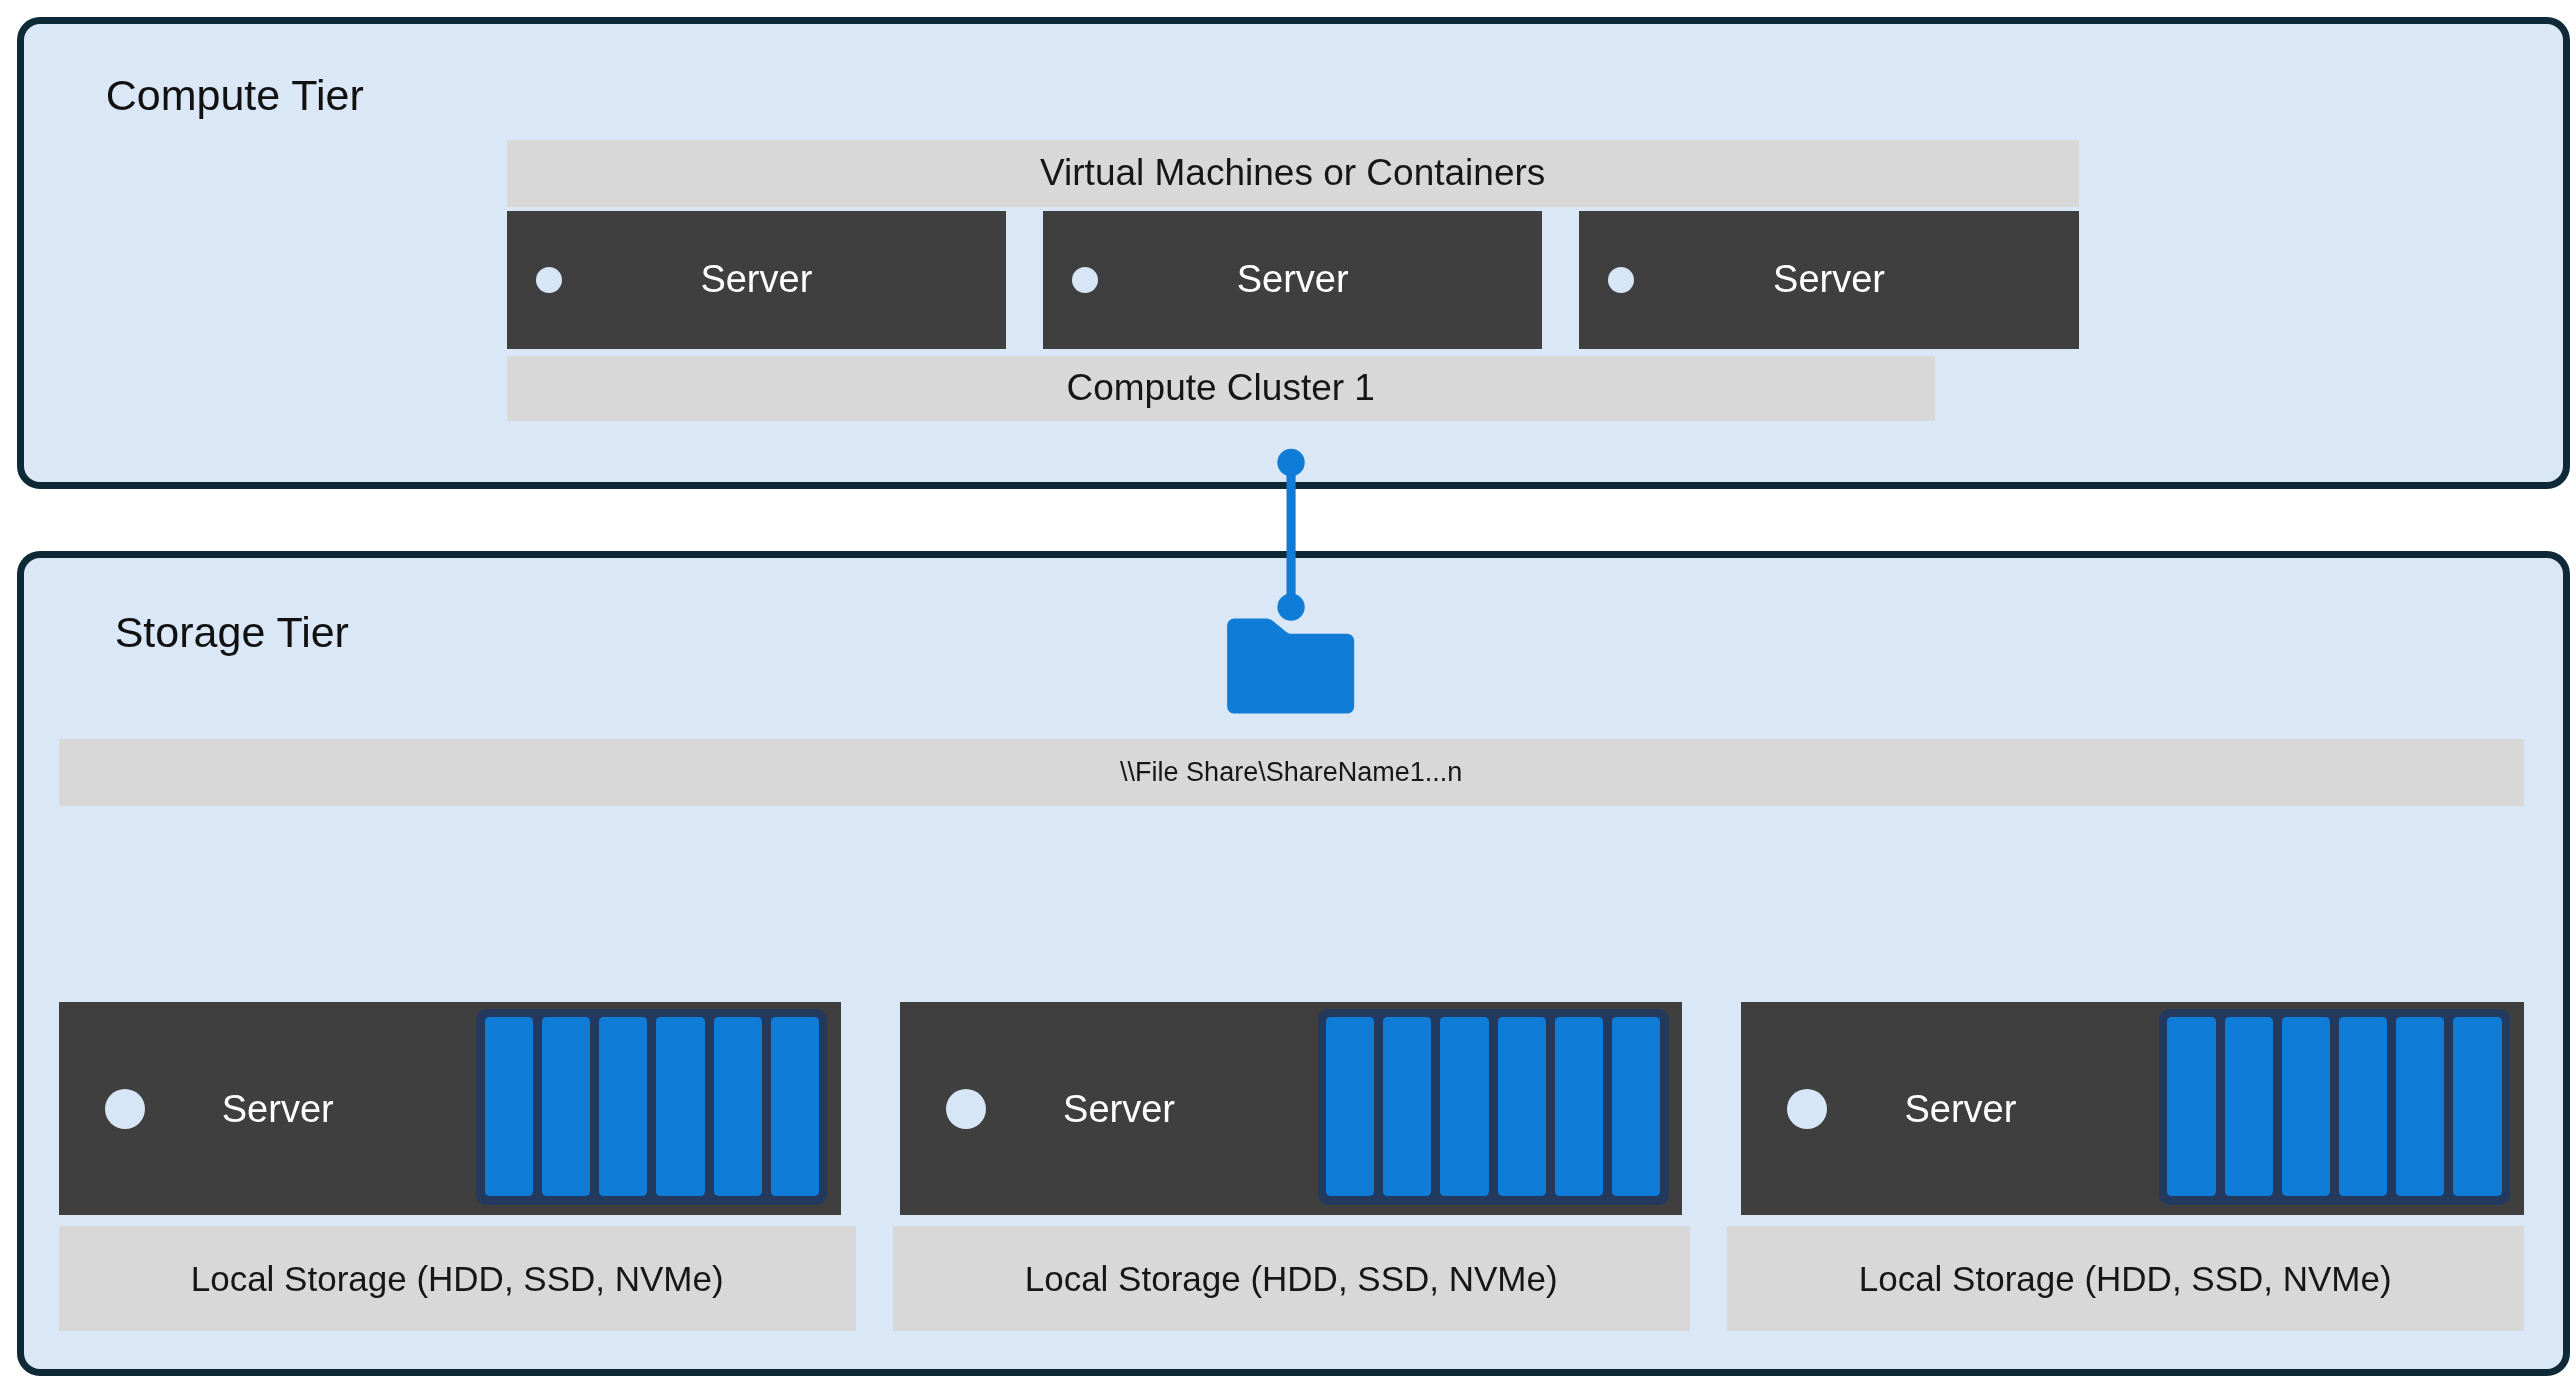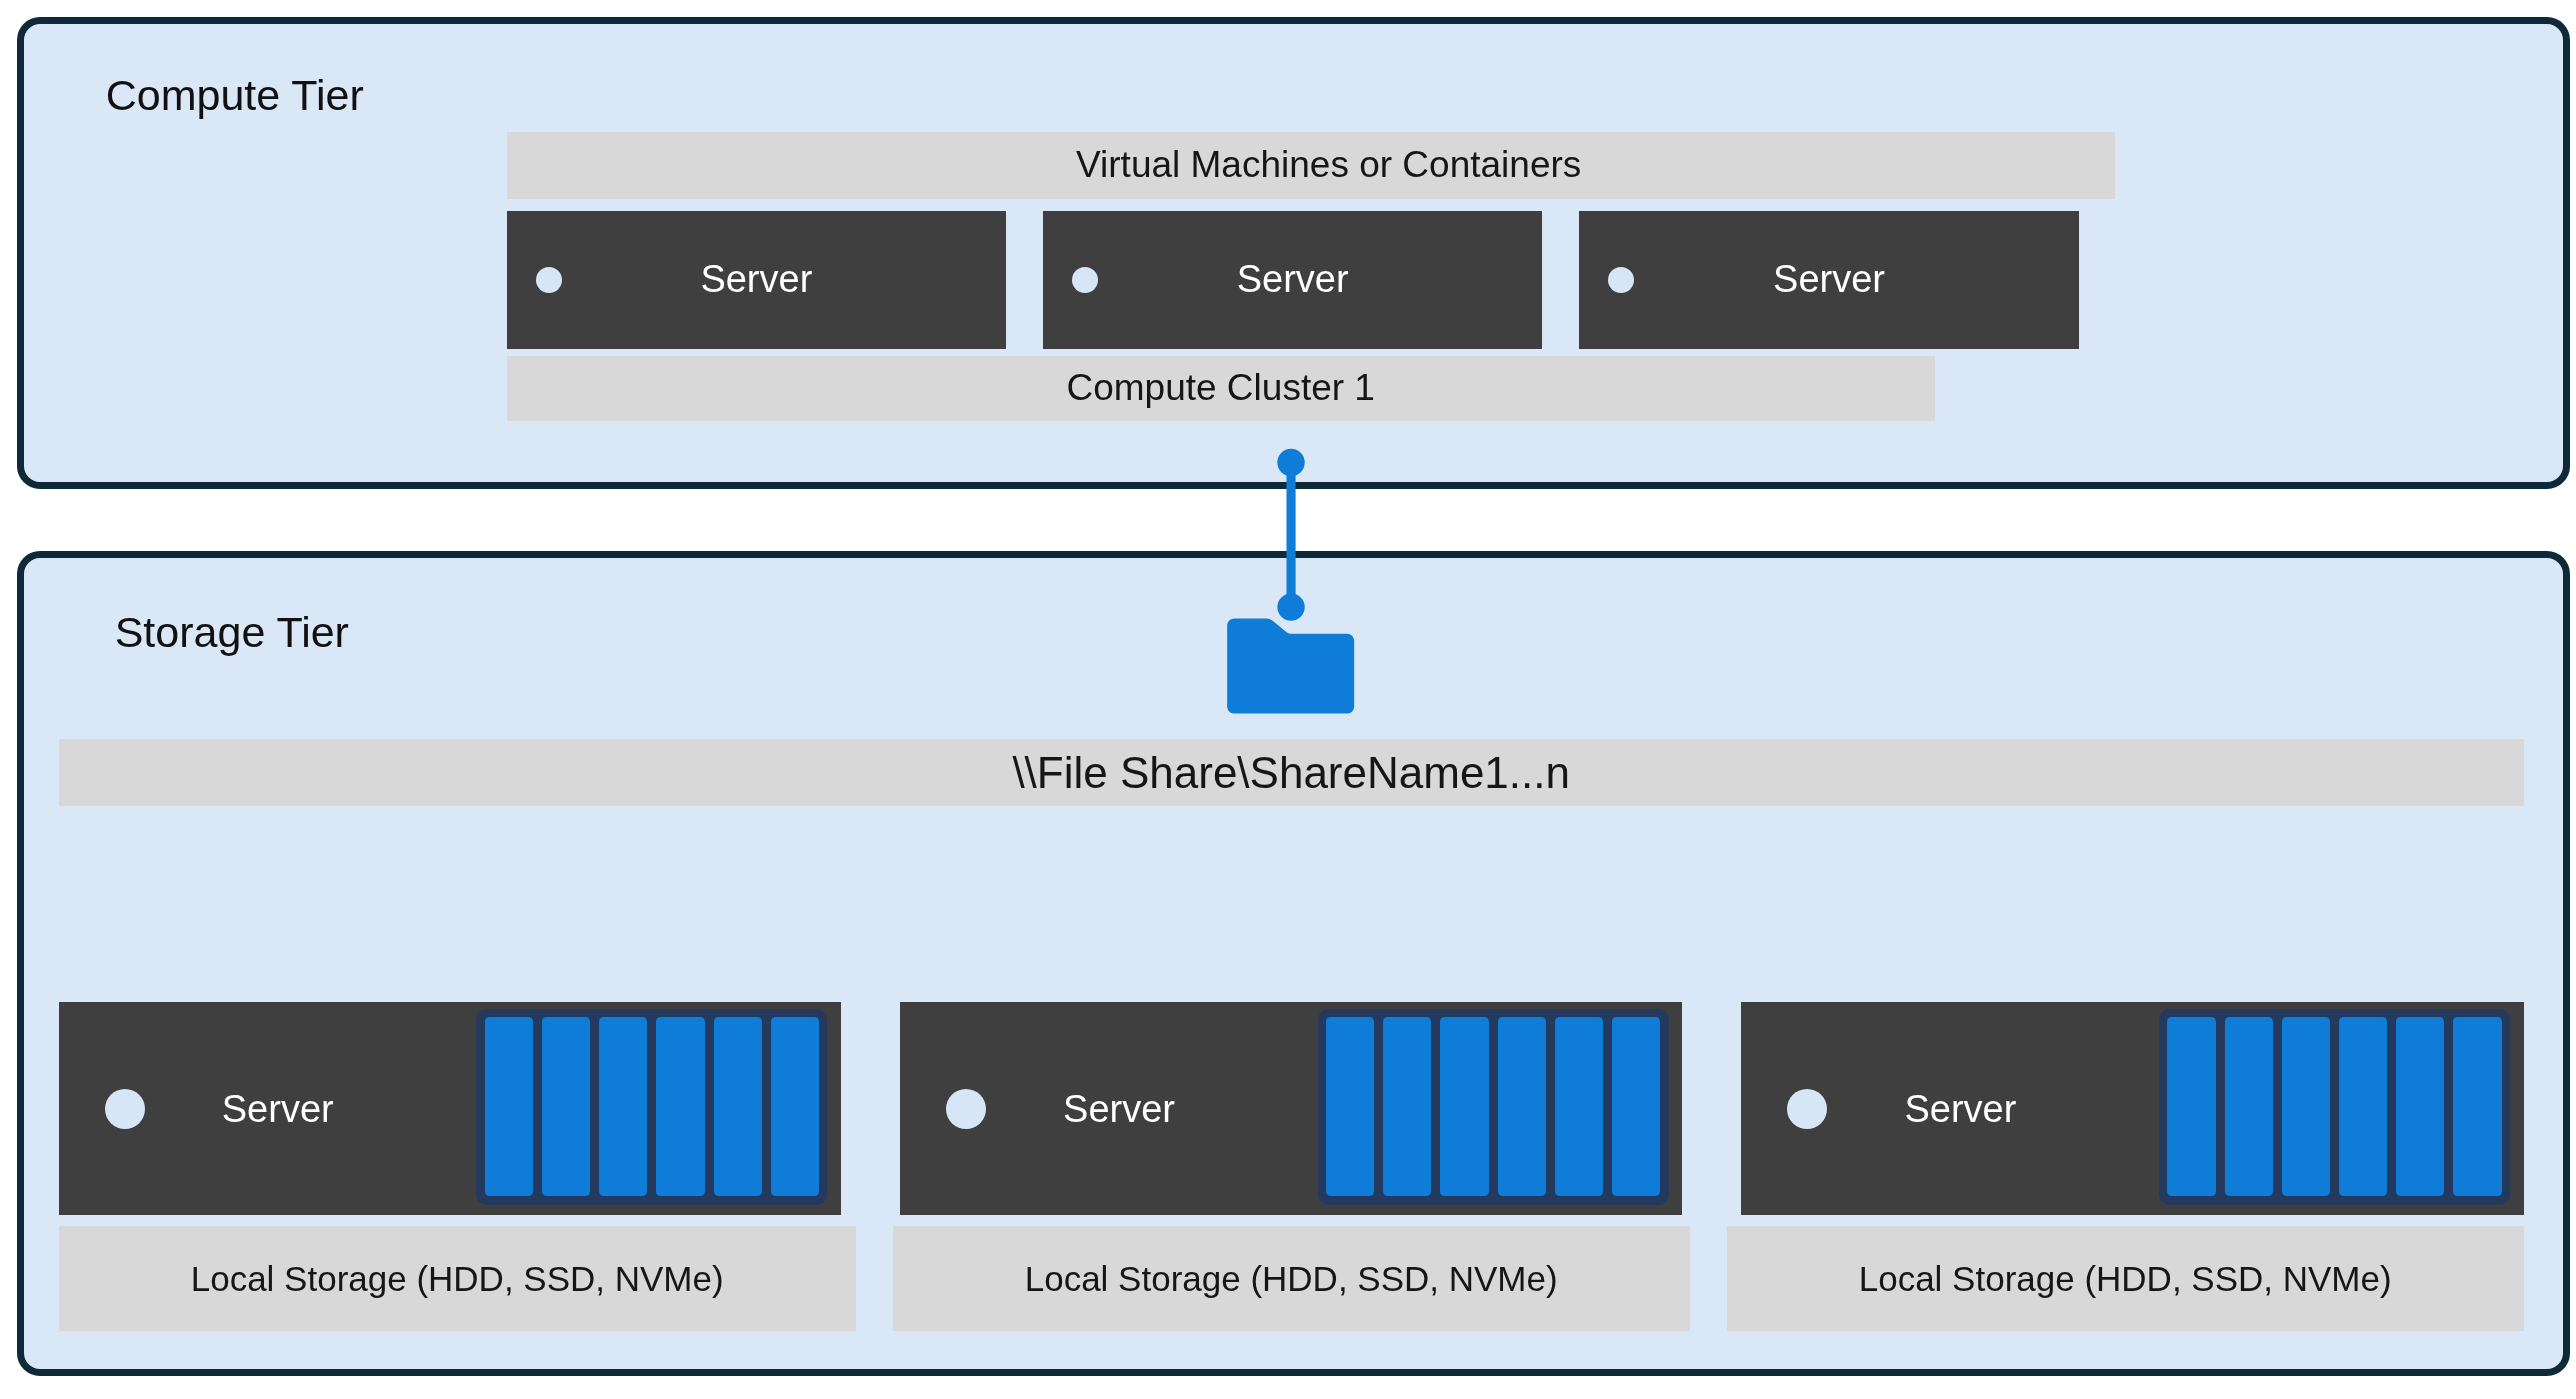--- a/index.html
+++ b/index.html
@@ -32,21 +32,21 @@
   .storage .tier-title{left:91px;top:50px;}
   .gray-bar{
     position:absolute;
     background:#d8d8d8;
     display:flex;align-items:center;justify-content:center;
     color:#161616;
     font-size:37px;
     white-space:nowrap;
   }
   
-  .vm-bar{left:483px;top:108px;width:1572px;height:67px;padding-left:36px;}
+  .vm-bar{left:483px;top:116px;width:1572px;height:67px;}
   .cluster-bar{left:483px;top:332px;width:1428px;height:65px;}
   .compute-server-row{
     position:absolute;left:483px;top:187px;width:1572px;height:138px;
     display:flex;gap:37px;
   }
   .server-box{
     position:relative;
     flex:1 1 0;
     background:#3f3f3f;
     display:flex;align-items:center;justify-content:center;
@@ -93,21 +93,21 @@
     background:#0f7cd8;
     border-radius:4.6px;
   }
   .local-storage-row{
     position:absolute;left:35px;top:668px;width:2465px;height:105px;
     display:flex;gap:37px;
   }
   .local-storage-row .gray-bar{
     position:relative;flex:1 1 0;font-size:35px;
   }
-  .fileshare-bar,.sofs-bar,.s2d-bar{font-size:44px;}
+  .fileshare-bar,.sofs-bar,.s2d-bar{font-size:27px;}
   .connector-layer{
     position:absolute;left:0;top:0;width:2576px;height:1399px;
     pointer-events:none;
   }
 </style>
 </head>
 <body>
 
 <div class="canvas">
 

